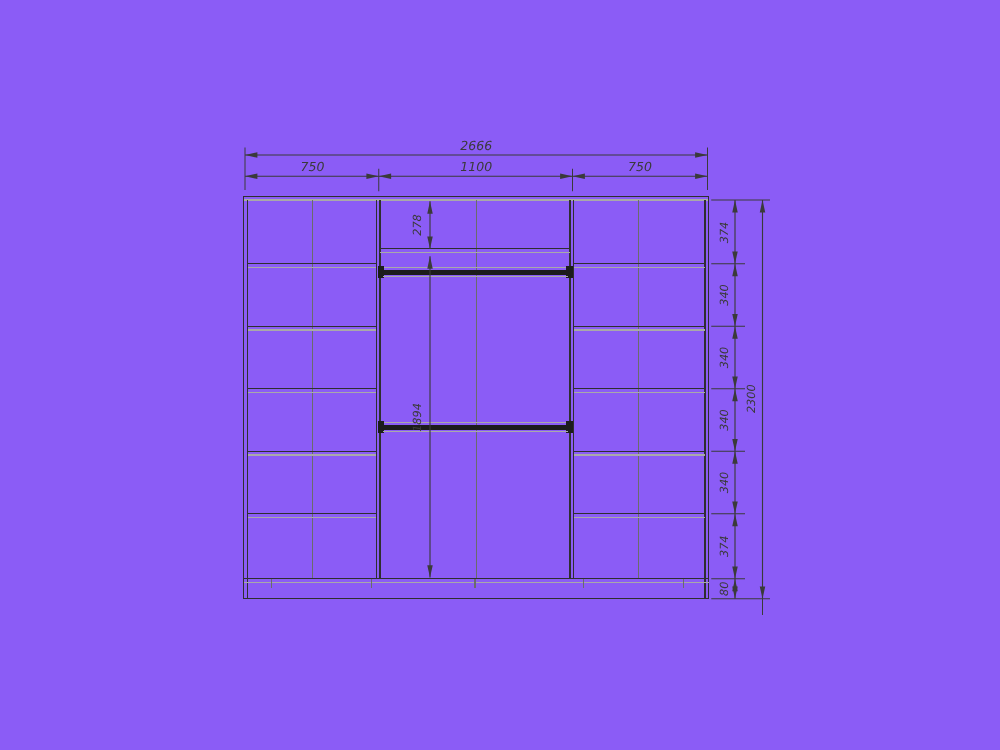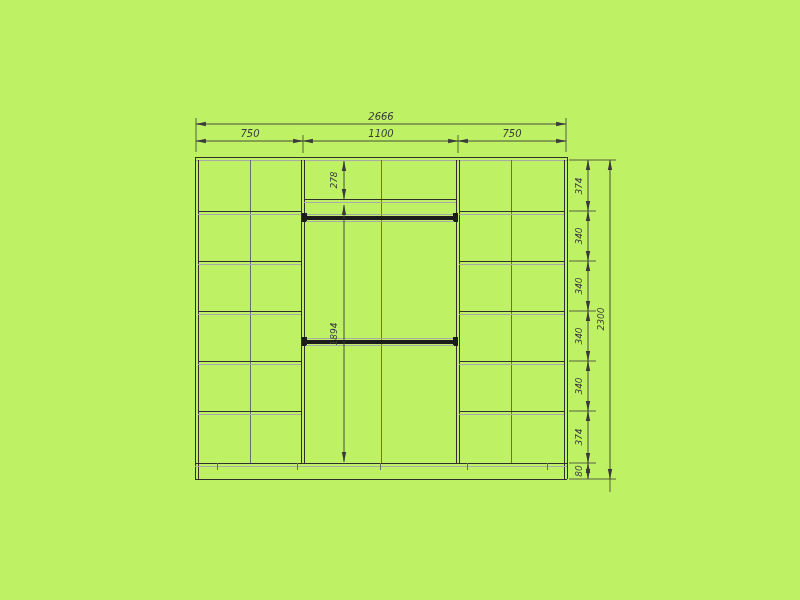--- a/index.html
+++ b/index.html
@@ -1,16 +1,16 @@
 <!DOCTYPE html>
 <html><head>
 <meta charset="utf-8">
 <style>
   html,body{margin:0;padding:0;background:#ffffff;}
-  .canvas{position:relative;width:800px;height:600px;background:#bef264;overflow:hidden;}
+  .canvas{position:relative;width:800px;height:600px;background:#8b5cf6;overflow:hidden;}
   svg{display:block;}
   .ln{stroke:#2f2f2f;stroke-width:1;}
   .lt{stroke:#a9a9a9;stroke-width:1;}
   .thin{stroke:#6b6b6b;stroke-width:1;}
   .dim{stroke:#3a3a3a;stroke-width:0.9;fill:none;}
   .ext{stroke:#3a3a3a;stroke-width:0.8;}
   .rail{fill:#1c1c1c;}
   .cap{fill:#1c1c1c;}
   .dl{font-family:"DejaVu Sans",sans-serif;font-style:italic;font-size:10px;fill:#3a3a3a;}
   .dls{font-family:"DejaVu Sans",sans-serif;font-style:italic;font-size:9px;fill:#3a3a3a;}

